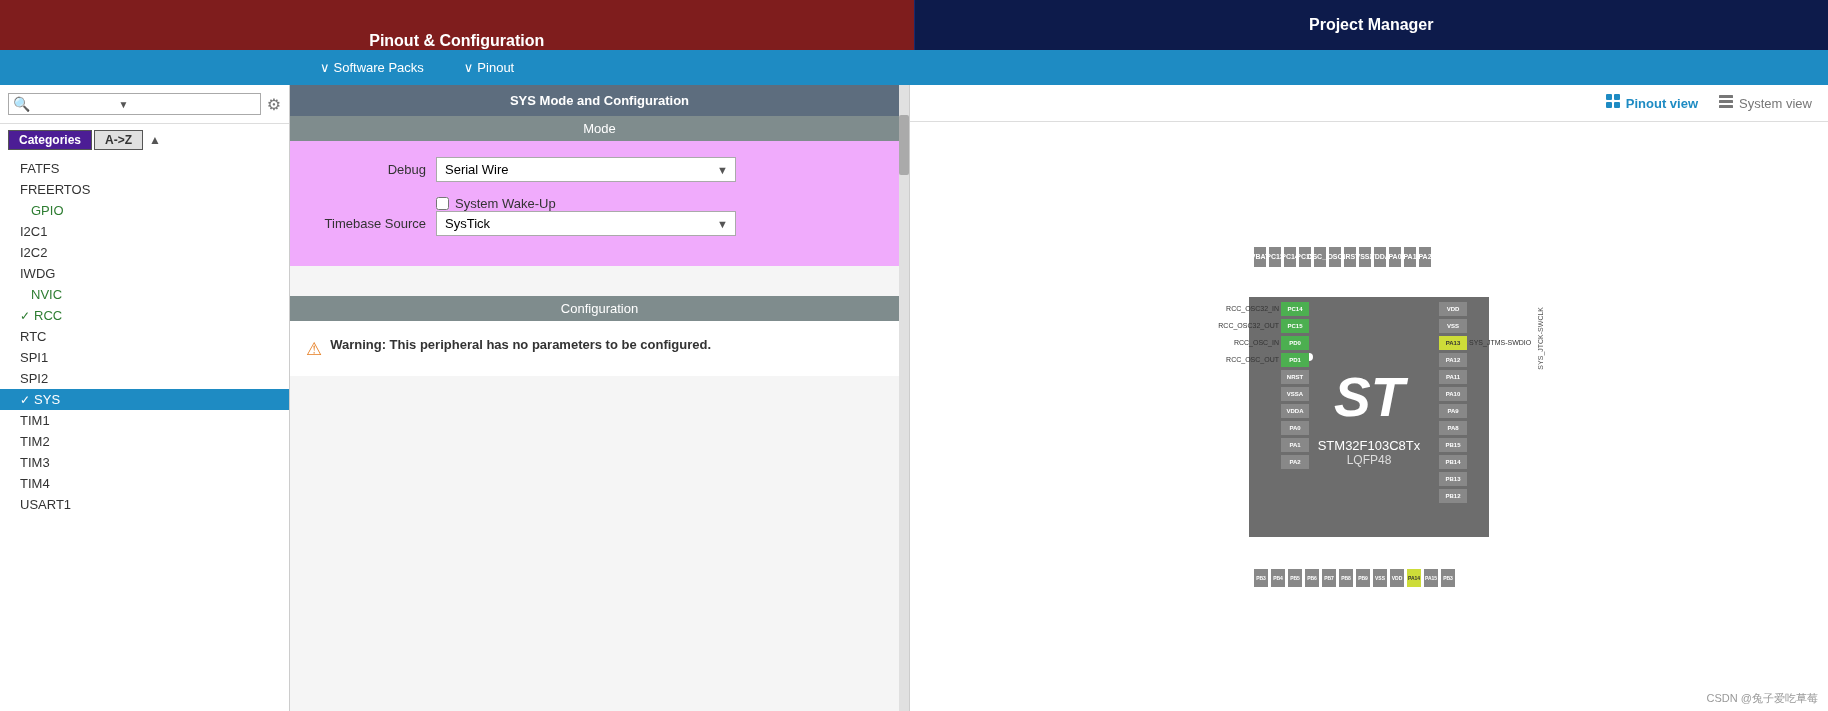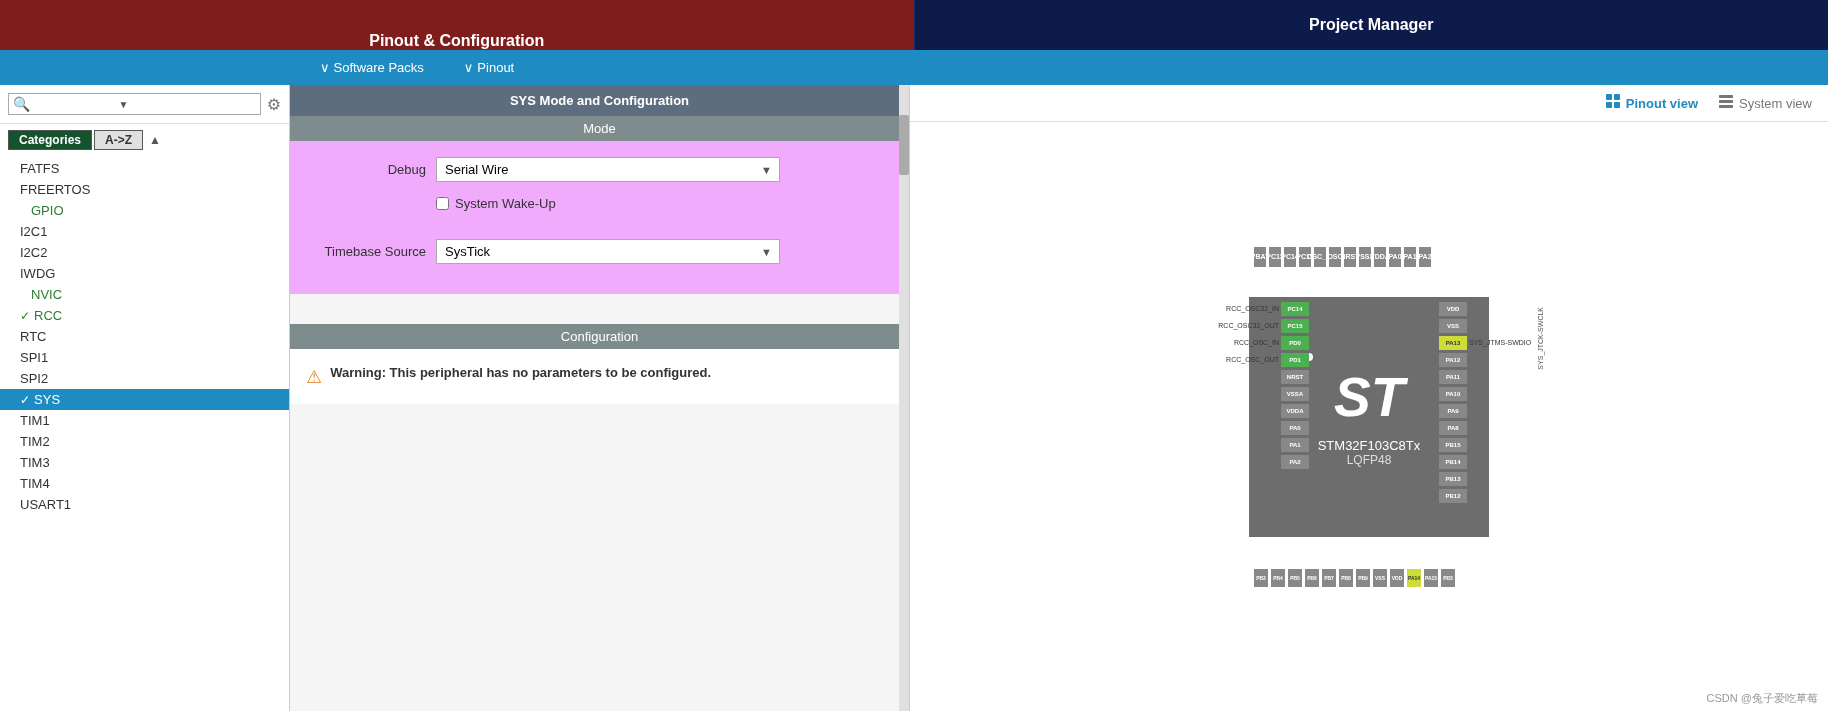--- a/index.html
+++ b/index.html
@@ -100,21 +100,21 @@
       align-items: center;
     }
     .sidebar-tab {
       padding: 2px 10px;
       font-size: 12px;
       font-weight: bold;
       cursor: pointer;
       border: 1px solid #555;
     }
     .sidebar-tab.active {
-      background: #14532d;
+      background: #4c1d95;
       color: white;
     }
     .sidebar-tab:not(.active) {
       background: #e0e0e0;
       color: #333;
     }
     .sidebar-arrow {
       margin-left: 4px;
       font-size: 12px;
       color: #555;
@@ -182,21 +182,21 @@
       gap: 10px;
     }
     .form-label {
       font-size: 13px;
       color: #333;
       width: 120px;
       text-align: right;
     }
     .select-wrapper {
       position: relative;
-      width: 344px;
+      width: 300px;
     }
     .select-wrapper select {
       width: 100%;
       padding: 4px 28px 4px 8px;
       font-size: 13px;
       border: 1px solid #aaa;
       background: white;
       appearance: none;
       cursor: pointer;
     }
@@ -205,21 +205,21 @@
       right: 8px;
       top: 50%;
       transform: translateY(-50%);
       pointer-events: none;
       font-size: 11px;
       color: #555;
     }
 
     .checkbox-row {
       display: flex;
-      margin-bottom: 28px;
+      margin-bottom: 0;
       margin-left: 130px;
       gap: 6px;
     }
     .checkbox-label {
       font-size: 13px;
       color: #333;
     }
 
     .warning-box {
       background: white;

